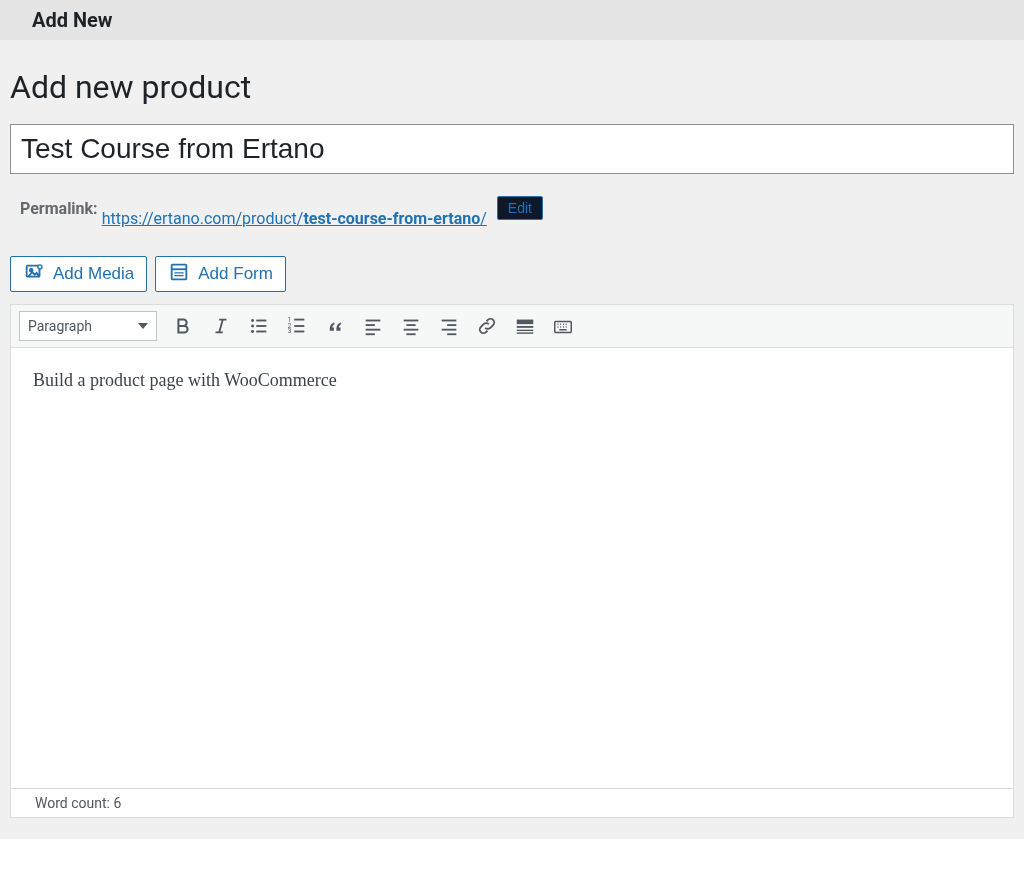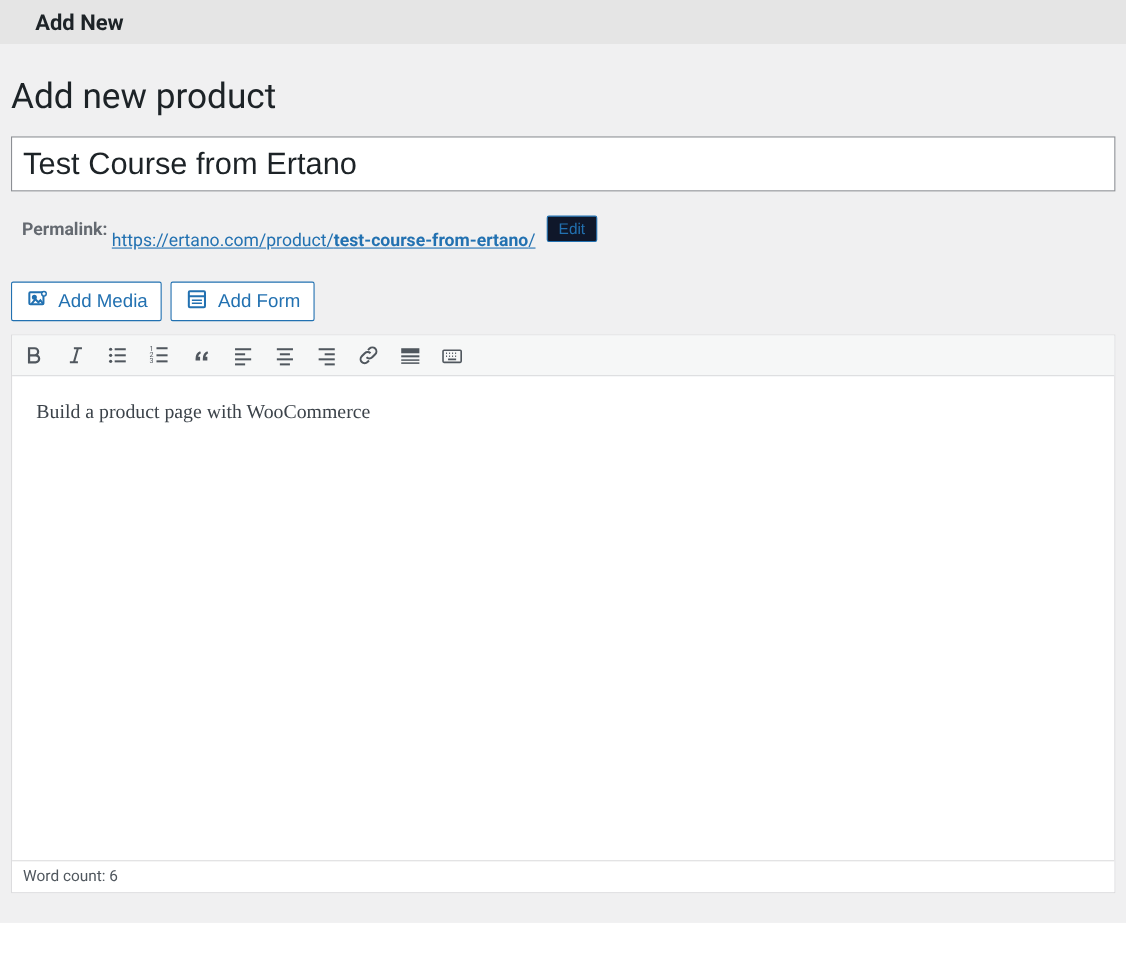--- a/index.html
+++ b/index.html
@@ -134,21 +134,21 @@
     min-height: 440px;
     padding: 22px 12px 12px 22px;
     font-family: Georgia, "Times New Roman", serif;
     font-size: 18px;
     color: #3c434a;
     outline: none;
   }
   .editor-status {
     border-top: 1px solid #dcdcde;
     background: #fff;
-    padding: 6px 10px;
+    padding: 6px 24px;
     font-size: 14px;
     color: #50575e;
   }
 </style>
 </head>
 <body>
 
 <div class="top-bar">
   <div class="top-bar-title">Add New</div>
 </div>
@@ -187,20 +187,24 @@
           <path d="M4 9 h16"></path>
           <path d="M7 13 h10 M7 16 h10" stroke-width="1.5"></path>
         </svg>
       </span>
       <span>Add Form</span>
     </button>
   </div>
 
   <div class="editor-wrap">
     <div class="editor-toolbar">
+      <div class="format-select">
+        <span>Paragraph</span>
+        <span class="caret"></span>
+      </div>
 
       <span class="tb-btn" title="Bold">
         <svg viewBox="0 0 24 24">
             <path d="M7 5h5.5a3.5 3.5 0 0 1 0 7H7zm0 7h6.5a3.5 3.5 0 0 1 0 7H7z" fill="none" stroke="#50575e" stroke-width="2.2"></path>
           </svg>
       </span>
       <span class="tb-btn" title="Italic">
         <svg viewBox="0 0 24 24">
             <path d="M10 5h8M6 19h8M14 5l-4 14" stroke="#50575e" stroke-width="2" fill="none"></path>
           </svg>

